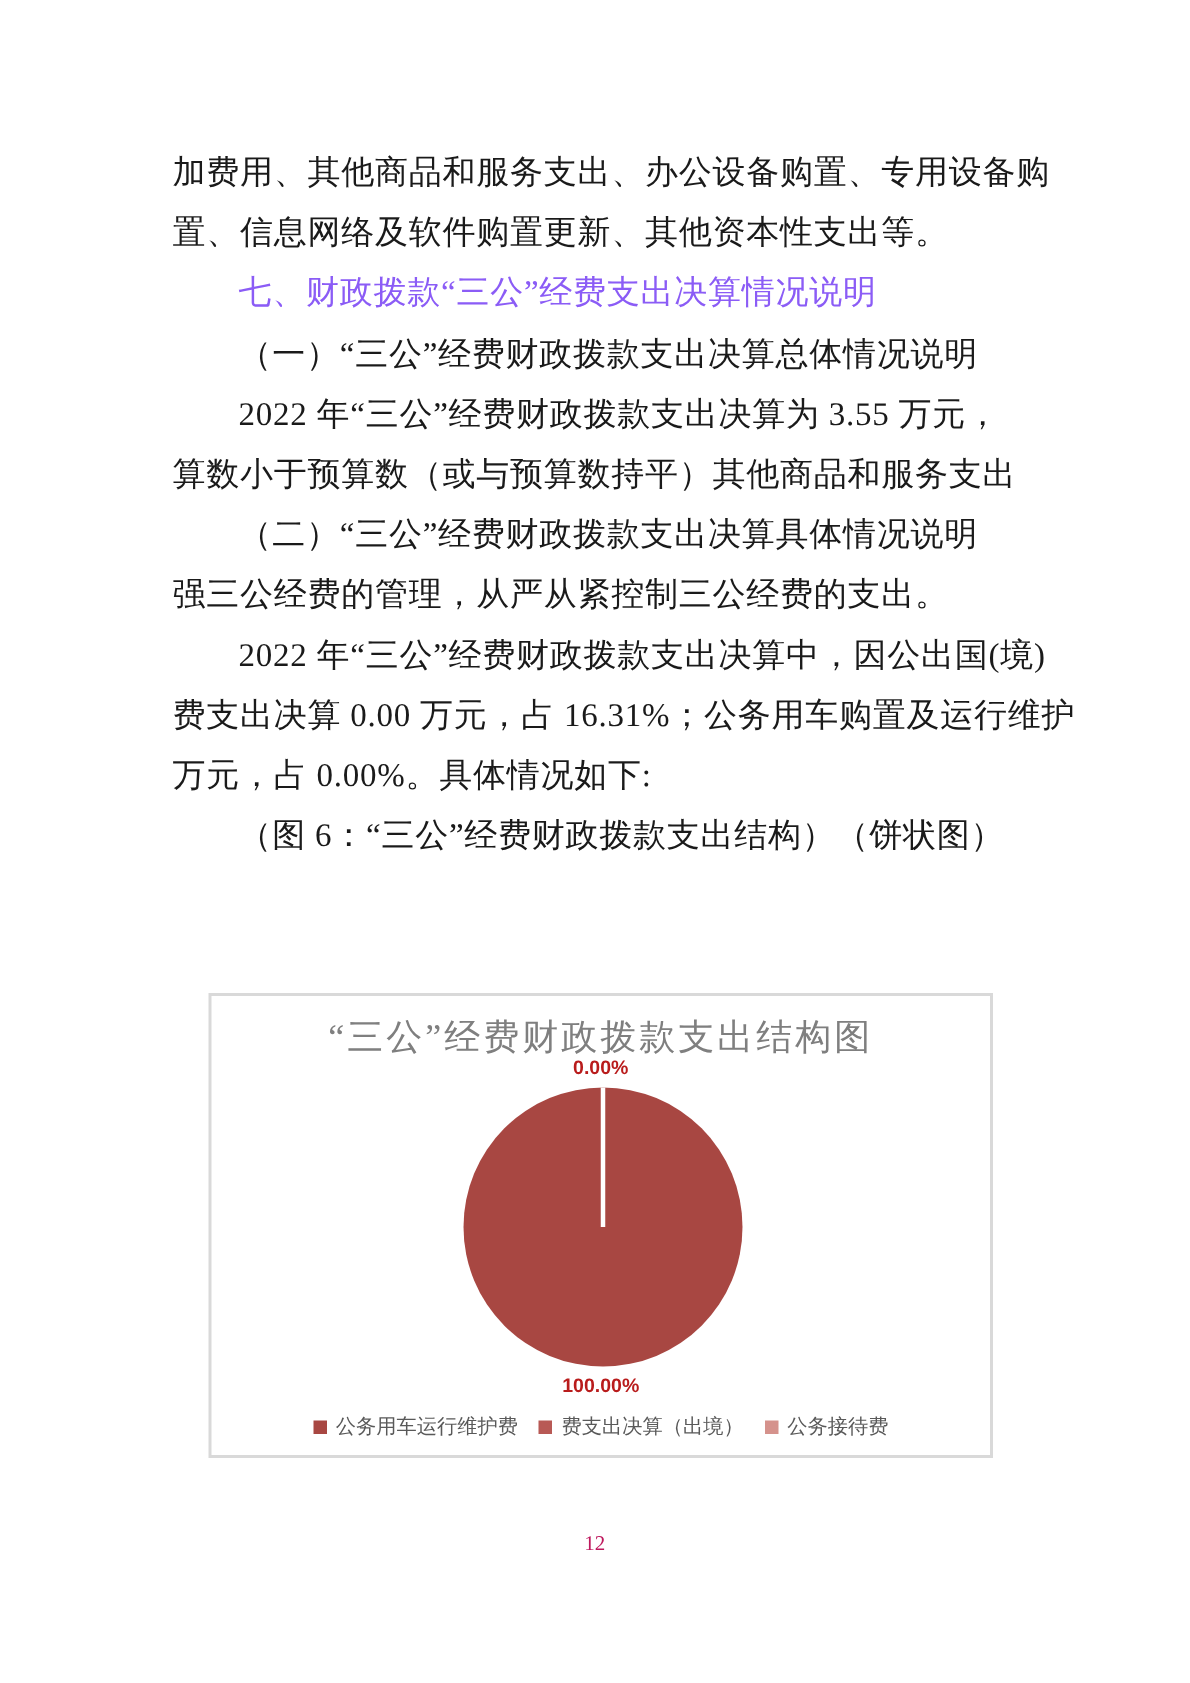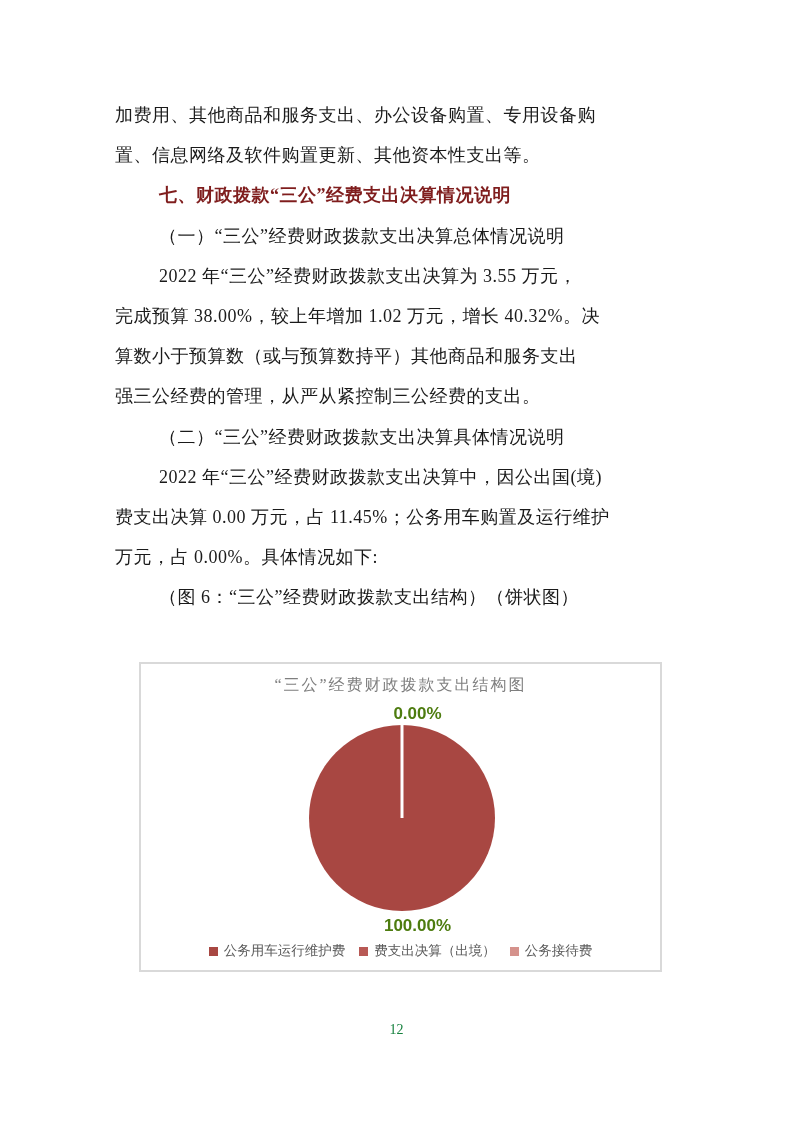--- a/index.html
+++ b/index.html
@@ -11,54 +11,53 @@
     font-family:"Liberation Serif","DejaVu Serif",serif;
     color:#000000;
     overflow:hidden;
   }
   .doc-lines {
     position:absolute;
     left:115px; top:95px;
     width:574px;
   }
   .doc-line {
-    font-size:18px;
+    font-size:22px;
     line-height:40.2px;
     letter-spacing:0.5px;
     white-space:nowrap;
     color:#1a1a1a;
   }
-  .doc-line.bold { font-weight:bold; color:#7f1d1d; }
+  .doc-line.bold { font-weight:normal; color:#8b5cf6; }
   .doc-line.indent { text-indent:44px; }
   .chart-frame {
     position:absolute;
     left:139px; top:662px;
     width:523px; height:310px;
     background:#ffffff;
     border:2px solid #d9d9d9;
   }
   .chart-title {
     position:absolute;
     left:0; top:11px; width:100%;
     text-align:center;
-    font-size:16px;
+    font-size:24px;
     letter-spacing:2px;
     color:#7f7f7f;
     font-family:"Liberation Serif","DejaVu Serif",serif;
     white-space:nowrap;
   }
   .pie-label {
     position:absolute;
     width:100%;
     text-align:center;
-    font-size:17px;
+    font-size:13px;
     font-weight:600;
-    color:#4d7c0f;
+    color:#b91c1c;
     font-family:"Liberation Sans","DejaVu Sans",sans-serif;
-    margin-left:17px;
   }
   .pie-label.top { top:40px; }
   .pie-label.bottom { top:252px; }
   .pie-wrap {
     position:absolute;
     left:167px; top:60px;
     width:188px; height:188px;
   }
   .legend {
     position:absolute;
@@ -72,41 +71,40 @@
     font-family:"Liberation Serif","DejaVu Serif",serif;
     white-space:nowrap;
   }
   .legend-item { display:flex; align-items:center; gap:6px; }
   .legend-swatch { width:9px; height:9px; display:inline-block; }
   .page-number {
     position:absolute;
     left:0; top:1022px; width:100%;
     text-align:center;
     font-size:14px;
-    color:#15803d;
+    color:#be185d;
     font-family:"Liberation Serif","DejaVu Serif",serif;
   }
 </style>
 </head>
 <body>
 
 <div class="page">
 
   <div class="doc-lines" id="doc-lines">
       <div class="doc-line">加费用、其他商品和服务支出、办公设备购置、专用设备购</div>
       <div class="doc-line">置、信息网络及软件购置更新、其他资本性支出等。</div>
       <div class="doc-line bold indent">七、财政拨款“三公”经费支出决算情况说明</div>
       <div class="doc-line indent">（一）“三公”经费财政拨款支出决算总体情况说明</div>
       <div class="doc-line indent">2022 年“三公”经费财政拨款支出决算为 3.55 万元，</div>
-      <div class="doc-line">完成预算 38.00%，较上年增加 1.02 万元，增长 40.32%。决</div>
       <div class="doc-line">算数小于预算数（或与预算数持平）其他商品和服务支出</div>
+      <div class="doc-line indent">（二）“三公”经费财政拨款支出决算具体情况说明</div>
       <div class="doc-line">强三公经费的管理，从严从紧控制三公经费的支出。</div>
-      <div class="doc-line indent">（二）“三公”经费财政拨款支出决算具体情况说明</div>
       <div class="doc-line indent">2022 年“三公”经费财政拨款支出决算中，因公出国(境)</div>
-      <div class="doc-line">费支出决算 0.00 万元，占 11.45%；公务用车购置及运行维护</div>
+      <div class="doc-line">费支出决算 0.00 万元，占 16.31%；公务用车购置及运行维护</div>
       <div class="doc-line">万元，占 0.00%。具体情况如下:</div>
       <div class="doc-line indent">（图 6：“三公”经费财政拨款支出结构）（饼状图）</div>
     </div>
 
   <div class="chart-frame">
     <div class="chart-title">“三公”经费财政拨款支出结构图</div>
     <div class="pie-label top">0.00%</div>
     <div class="pie-wrap">
       <svg width="188" height="188" viewBox="0 0 188 188">
         <circle id="pie-circle" cx="94" cy="94" r="93" fill="#a84742"></circle>

